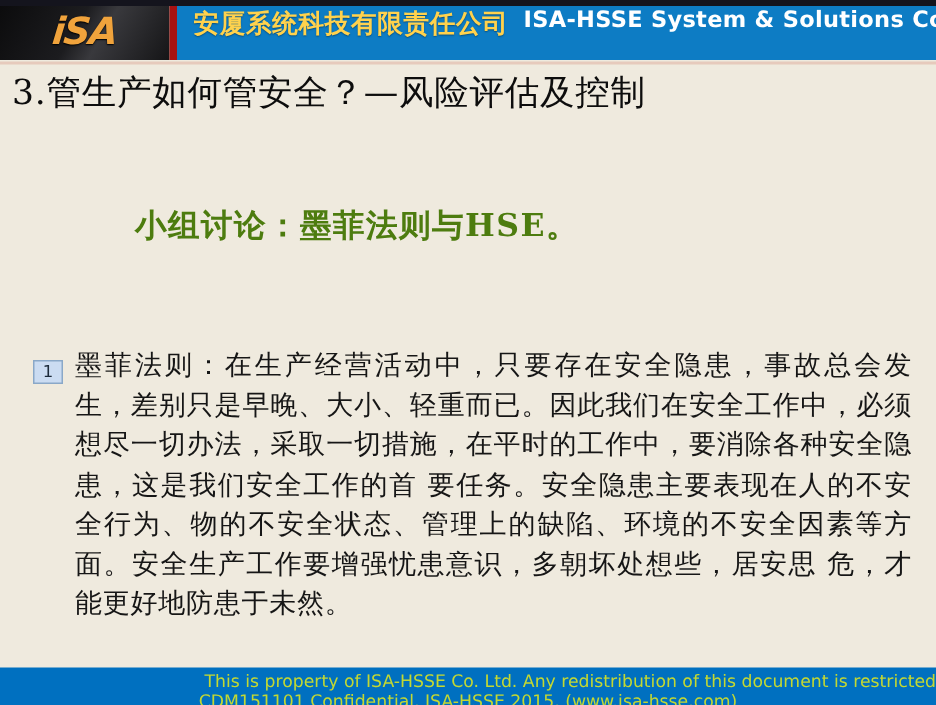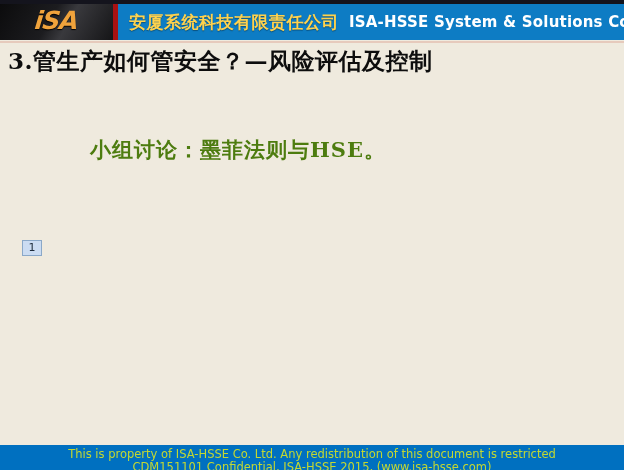--- a/index.html
+++ b/index.html
@@ -52,21 +52,20 @@
     width: 5px; height: 40px;
     background: #a81212;
     z-index: 2;
   }
   .header-title-bar {
     position: absolute;
     top: 4px; left: 118px;
     width: 506px; height: 36px;
     background: #0d7cc4;
     display: flex;
-    align-items: center;
     padding-left: 11px;
     white-space: nowrap;
     z-index: 1;
   }
   .company-cn {
     color: #ffd24d;
     font-weight: bold;
     font-size: 17px;
     letter-spacing: 0.5px;
     text-shadow: 0 1px 1px rgba(0,0,0,0.35);
@@ -84,21 +83,21 @@
     width: 624px; height: 2px;
     background: rgba(199, 92, 70, 0.22);
   }
 
   
   .slide-title {
     position: absolute;
     left: 8px; top: 46px;
     width: 600px;
     font-family: "DejaVu Serif", serif;
-    font-weight: bold;
+    font-weight: normal;
     font-size: 23px;
     color: #0d0d0d;
     letter-spacing: 0.5px;
   }
   .discussion-subtitle {
     position: absolute;
     left: 90px; top: 136px;
     font-family: "DejaVu Serif", serif;
     font-weight: bold;
     font-size: 21px;
@@ -136,20 +135,21 @@
     width: 624px; height: 25px;
     background: #0070c0;
     overflow: hidden;
     text-align: center;
   }
   .footer-line1 {
     margin-top: 3px;
     font-size: 11.5px;
     line-height: 13px;
     color: #c3d832;
+    text-align: right;
   }
   .footer-line2 {
     font-size: 11.5px;
     line-height: 13px;
     color: #c3d832;
   }
 </style>
 </head>
 <body>
 
@@ -167,19 +167,20 @@
     </div>
     <div class="header-underline"></div>
   </div>
 
   <div class="slide-title">3.管生产如何管安全？—风险评估及控制</div>
 
   <div class="discussion-subtitle">小组讨论：墨菲法则与HSE。</div>
 
   <div class="annotation-badge">1</div>
 
+  <div class="body-paragraph">墨菲法则：在生产经营活动中，只要存在安全隐患，事故总会发 生，差别只是早晚、大小、轻重而已。因此我们在安全工作中，必须想尽一切办法，采取一切措施，在平时的工作中，要消除各种安全隐患，这是我们安全工作的首 要任务。安全隐患主要表现在人的不安全行为、物的不安全状态、管理上的缺陷、环境的不安全因素等方面。安全生产工作要增强忧患意识，多朝坏处想些，居安思 危，才能更好地防患于未然。</div>
 
   <div class="footer-bar">
     <div class="footer-line1">This is property of ISA-HSSE Co. Ltd. Any redistribution of this document is restricted</div>
     <div class="footer-line2">CDM151101 Confidential,  ISA-HSSE 2015,  (www.isa-hsse.com)</div>
   </div>
 
 </div>
 
 </body></html>

